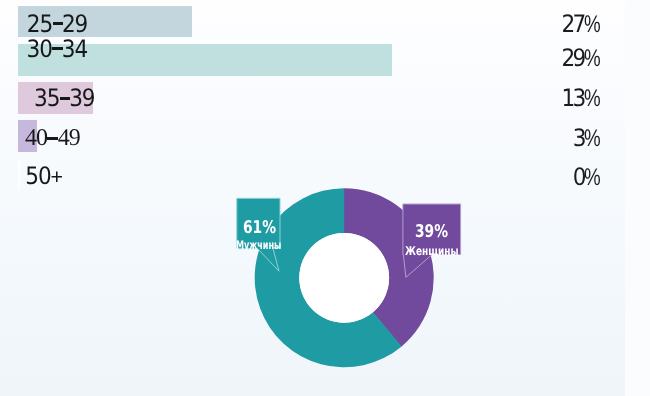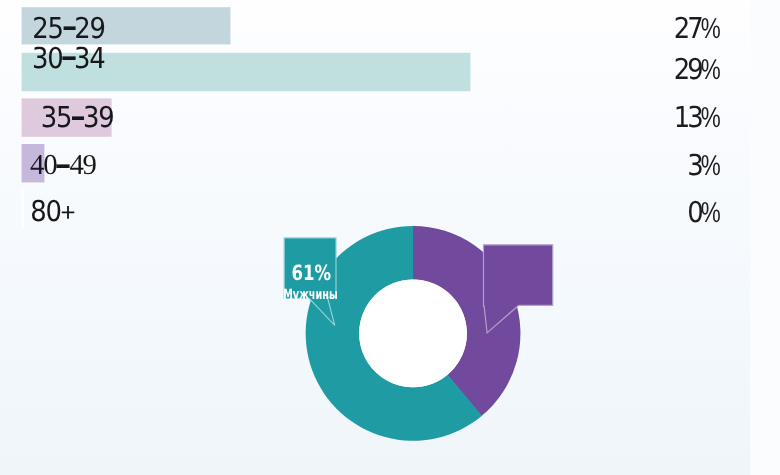--- a/index.html
+++ b/index.html
@@ -50,30 +50,34 @@
       <div class="pct" style="top: 12.2px; right: 24.4px;"><span>27</span><span class="pc">%</span></div>
       <div class="bar" style="left: 18px; top: 44px; height: 31.5px; width: 373.9px; background: rgb(192, 223, 223);"></div>
       <div class="agelbl" style="left: 26.6px; top: 37px;"><span>30<i class="dash">–</i>34</span></div>
       <div class="pct" style="top: 45.9px; right: 24.4px;"><span>29</span><span class="pc">%</span></div>
       <div class="bar" style="left: 18px; top: 82.2px; height: 31.5px; width: 75.2px; background: rgb(223, 201, 221);"></div>
       <div class="agelbl" style="left: 34px; top: 86.2px;"><span>35<i class="dash">–</i>39</span></div>
       <div class="pct" style="top: 86.4px; right: 24.4px;"><span>13</span><span class="pc">%</span></div>
       <div class="bar" style="left: 18px; top: 120px; height: 31.5px; width: 19.3px; background: rgb(198, 183, 221);"></div>
       <div class="agelbl" style="left: 25px; top: 125.7px; font-family: Liberation Serif, serif;"><span>40<i class="dash">–</i>49</span></div>
       <div class="pct" style="top: 126.4px; right: 24.4px;"><span>3</span><span class="pc">%</span></div>
-      <div class="agelbl" style="left: 25.3px; top: 164.1px;"><span>80</span><span class="pl">+</span></div>
+      <div class="agelbl" style="left: 25.3px; top: 164.1px;"><span>50</span><span class="pl">+</span></div>
       <div class="pct" style="top: 164.9px; right: 24.4px;"><span>0</span><span class="pc">%</span></div>
     </div>
 
   <svg id="donut" width="650" height="396" style="position:absolute;left:0;top:0;">
       <path d="M343.6532790120343,188.3016698694254 A89.5,89.5 0 0 1 401.2494470825077,346.76093522843314 L372.8203371397162,312.39604460063293 A44.9,44.9 0 0 0 343.92572321385853,232.90083773337653 Z" fill="#71499d"></path>
       <path d="M401.66963842900725,346.4111554984987 A89.5,89.5 0 1 1 344.2,188.3 L344.2,232.9 A44.9,44.9 0 1 0 373.0311370442729,312.22056851265467 Z" fill="#1f9ca3"></path>
       <circle cx="344.2" cy="277.8" r="44.9" fill="#ffffff"></circle>
       <path d="M236.8,198.3 H280 V247.70000000000002 H272.8 L279,271.2 L257.6,248.6 H236.8 Z" fill="#1f9ca3" stroke="#8ed2d6" stroke-width="1" stroke-linejoin="miter"></path>
       <path d="M402.9,204 H460.59999999999997 V254.4 H432.2 L405.9,277.4 L403.4,254.9 H402.9 Z" fill="#71499d" stroke="#b2a0cd" stroke-width="1" stroke-linejoin="miter"></path>
     </svg>
 
   <div class="callout" id="co-men" style="left: 236.3px; top: 197.8px; width: 44.2px; height: 50.4px;">
     <span class="val" style="left: 7px; top: 11.7px;">61%</span>
     <span class="cap" style="left: 0px; top: 30.2px;">Мужчины</span>
   </div>
+  <div class="callout" id="co-women" style="left: 402.4px; top: 203.5px; width: 58.7px; height: 51.4px;">
+    <span class="val" style="left: 12.8px; top: 9.5px;">39%</span>
+    <span class="cap" style="left: 2.4px; top: 30px;">Женщины</span>
+  </div>
 
 </div>
 
 </body></html>

